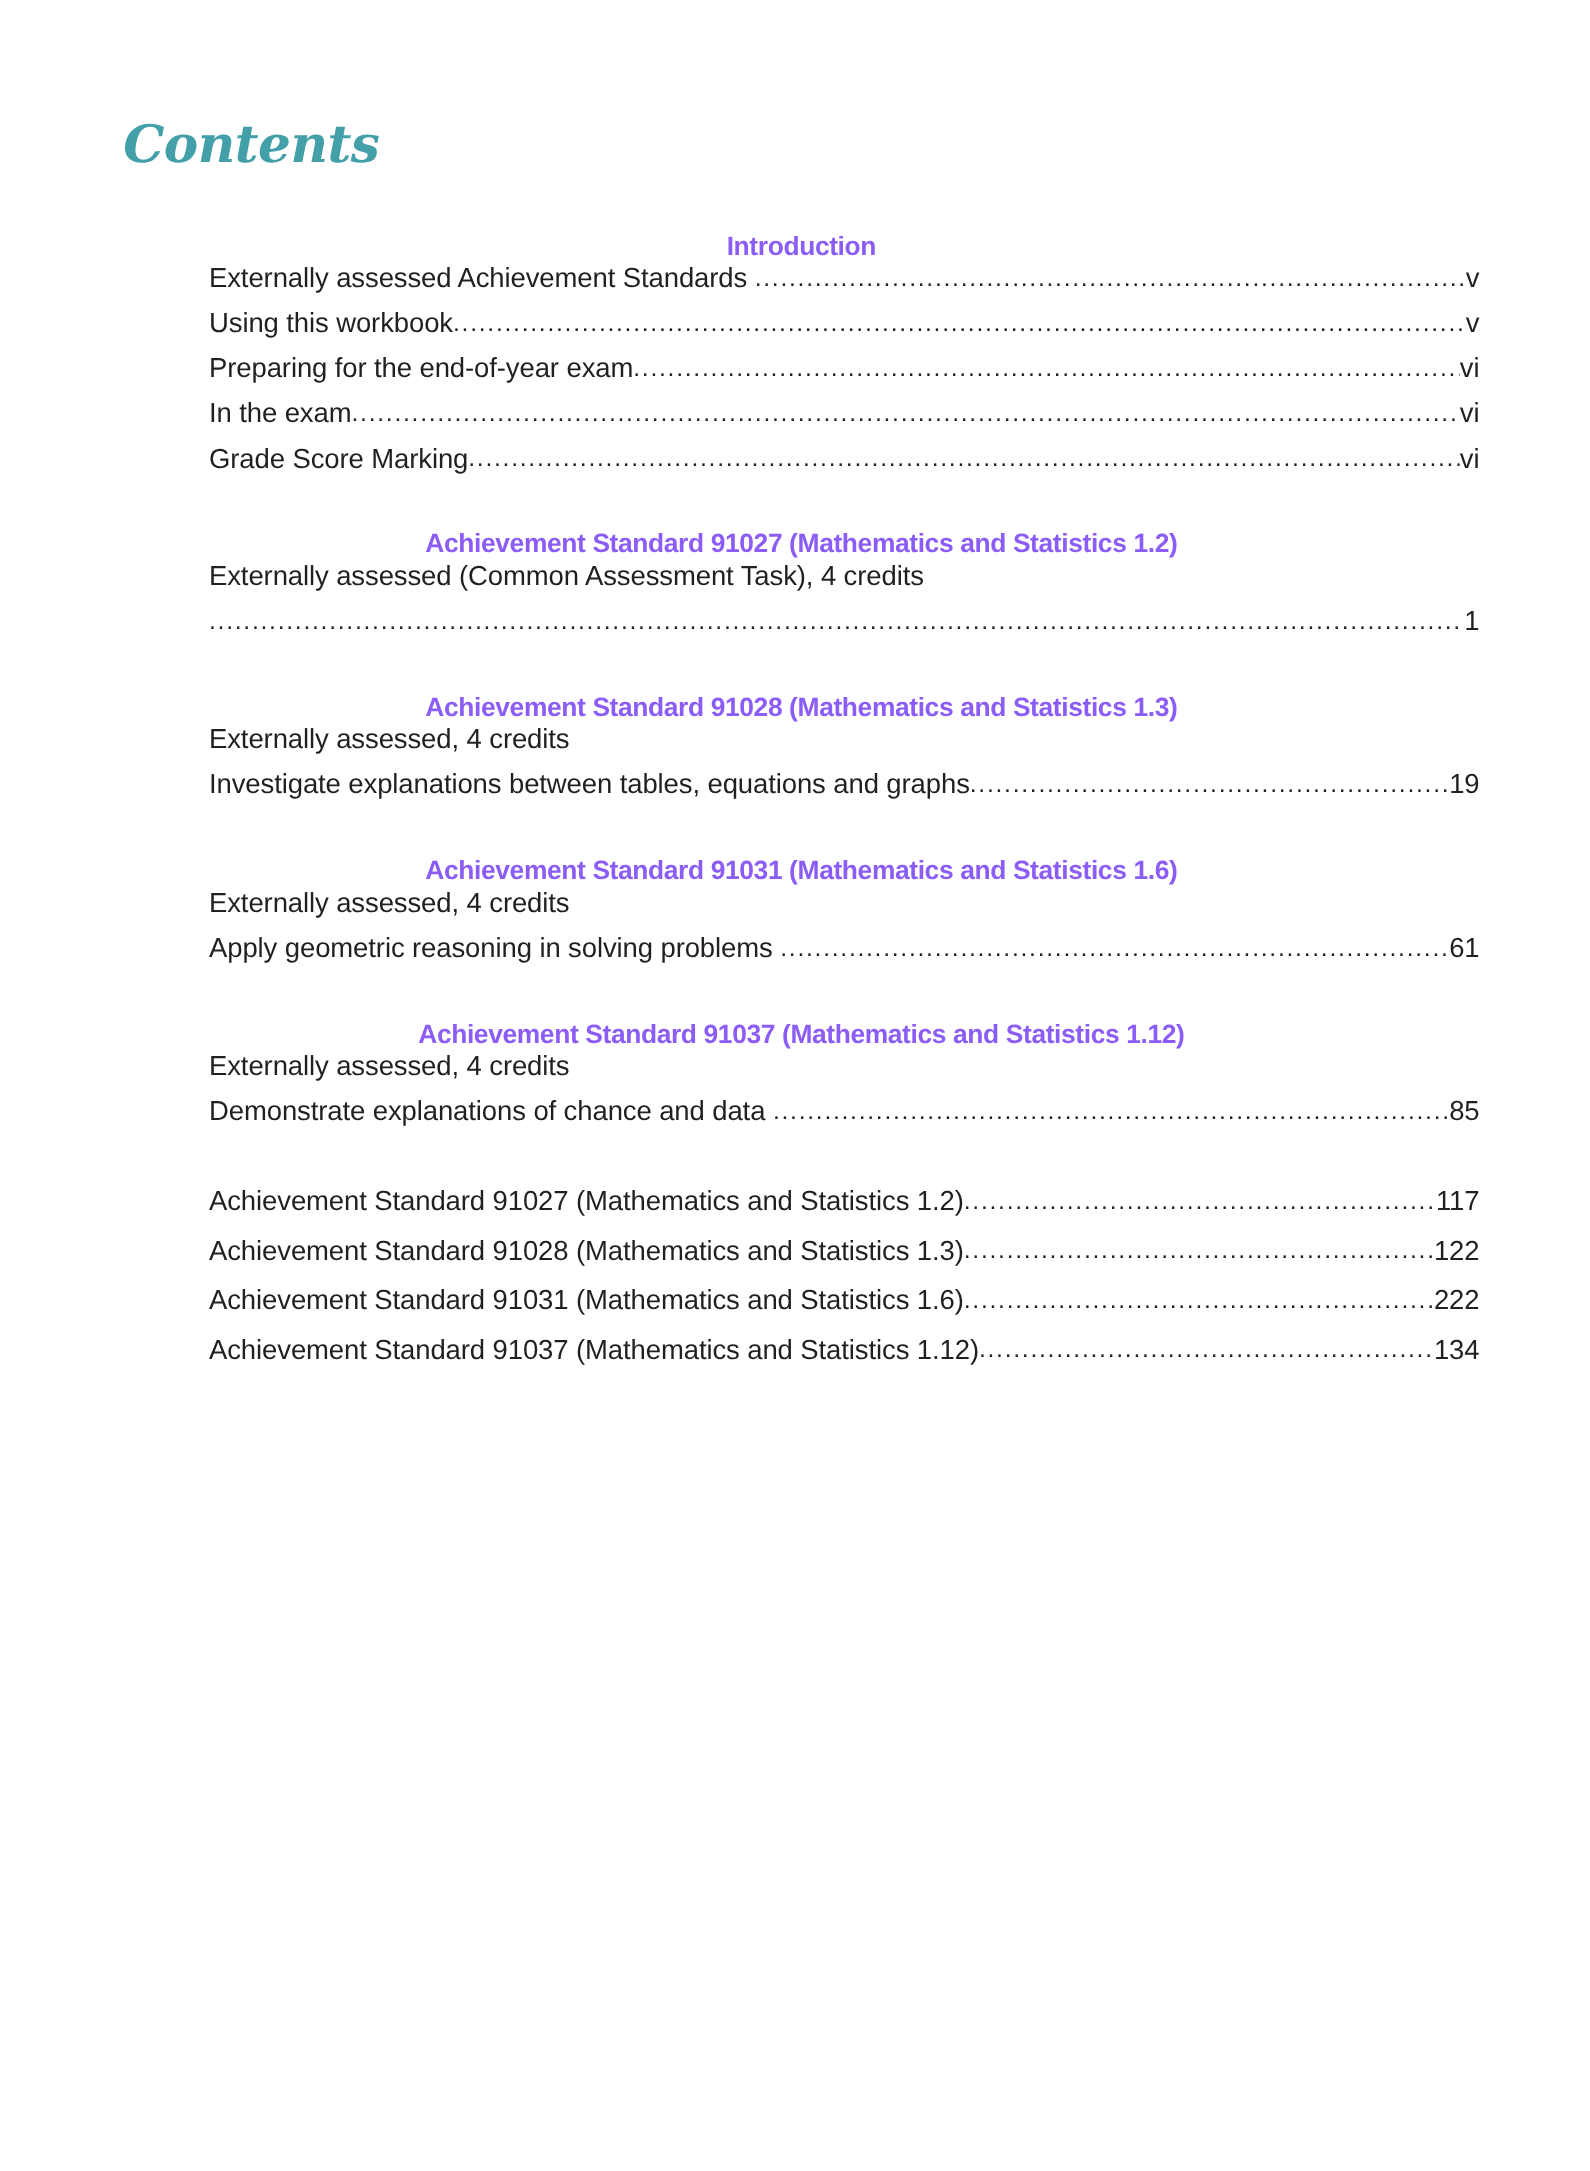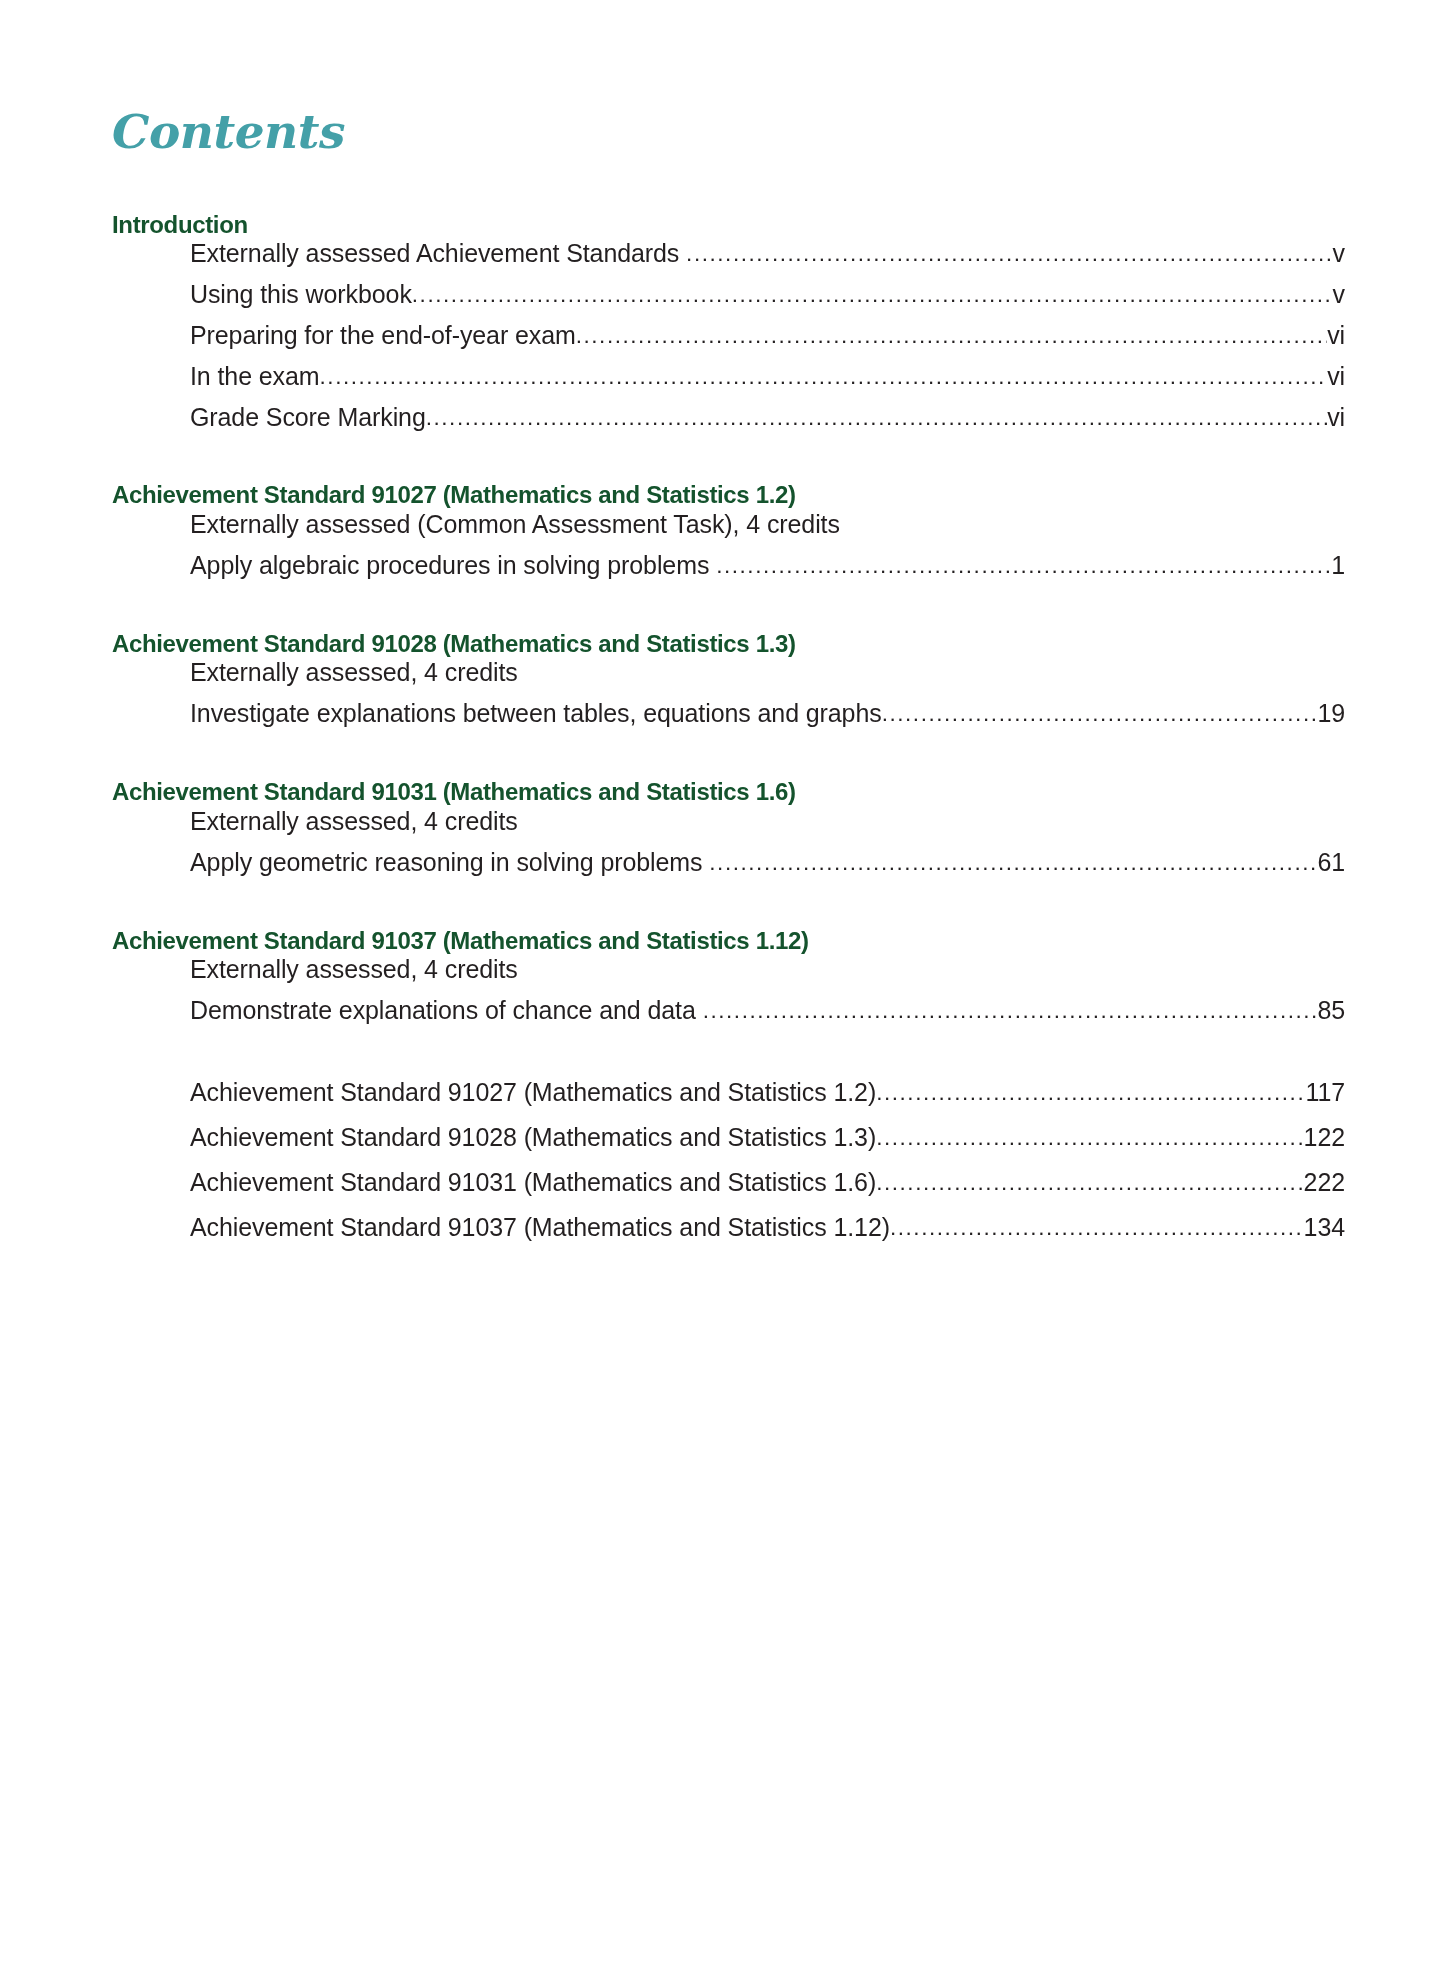--- a/index.html
+++ b/index.html
@@ -44,24 +44,25 @@
     margin: 0;
     padding-top: 108px;
   }
 
   
   .section-heading {
     font-family: "Liberation Sans", "DejaVu Sans", sans-serif;
     font-weight: bold;
     font-size: 24px;
     line-height: 1.1;
-    color: #14532d;
+    color: #8b5cf6;
     letter-spacing: -0.35px;
     white-space: nowrap;
     margin: 0;
+    text-align: center;
   }
 
   .section-block { margin: 0; }
   .section-block.first-section { margin-top: 57px; }
   .section-block.std-section  { margin-top: 39px; }
   .section-block.ans-section  { margin-top: 40px; }
 
   
   .entries {
     margin: 0;
@@ -155,21 +156,20 @@
             </li>
           </ul>
         </div>
         <div class="section-block std-section">
           <div class="section-heading">Achievement Standard 91027 (Mathematics and Statistics 1.2)</div>
           <ul class="entries">
             <li class="entry cred-entry no-leader">
               <span class="entry-label">Externally assessed (Common Assessment Task), 4 credits</span>
             </li>
             <li class="entry title-entry gap-before-leader">
-              <span class="entry-label">Apply algebraic procedures in solving problems</span>
               <span class="leader"></span>
               <span class="entry-page">1</span>
             </li>
           </ul>
         </div>
         <div class="section-block std-section">
           <div class="section-heading">Achievement Standard 91028 (Mathematics and Statistics 1.3)</div>
           <ul class="entries">
             <li class="entry cred-entry no-leader">
               <span class="entry-label">Externally assessed, 4 credits</span>

